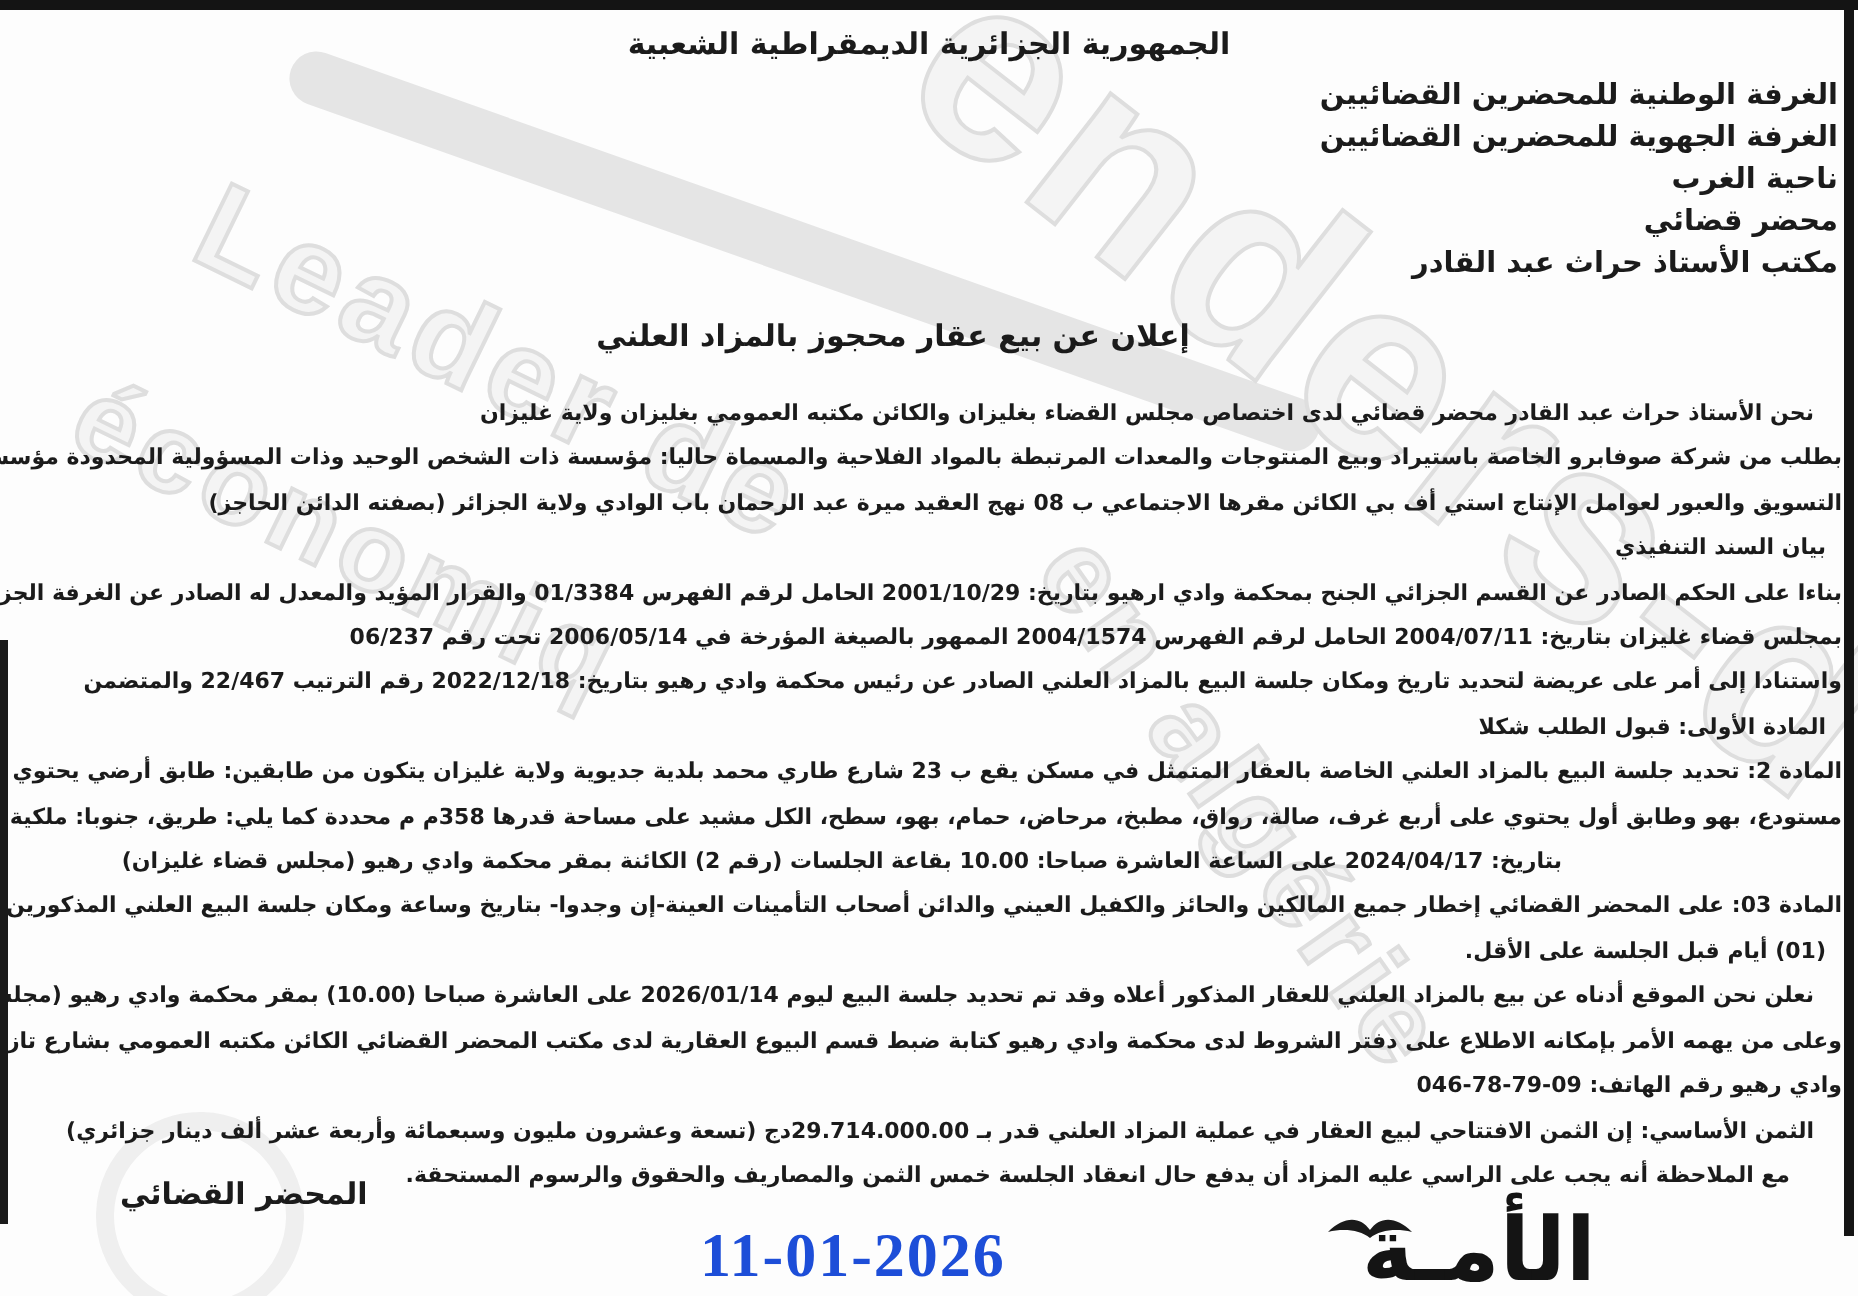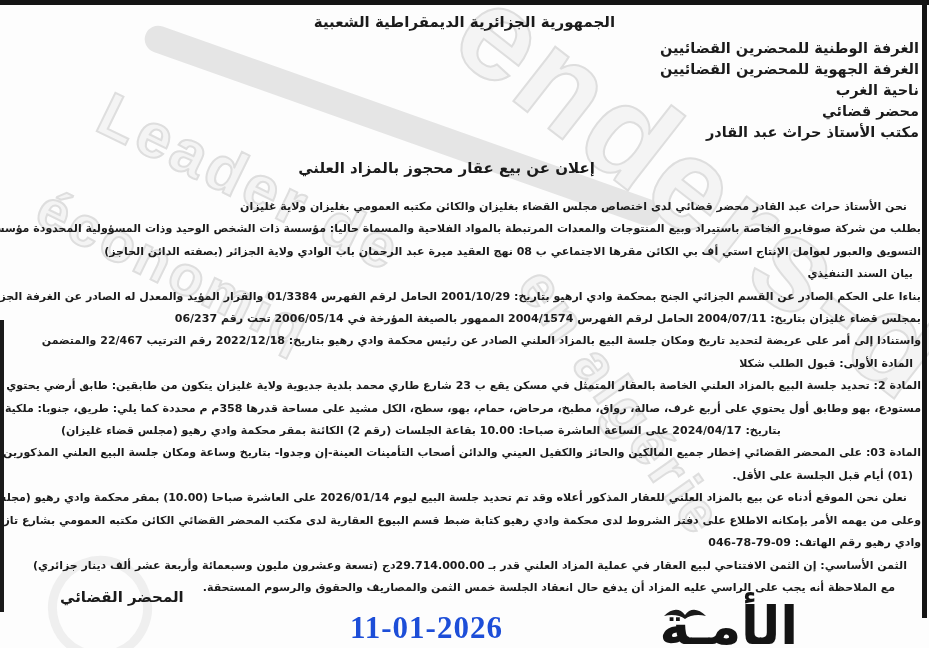--- a/index.html
+++ b/index.html
@@ -41,21 +41,21 @@
   .body-block .bl{white-space:nowrap;}
   .i-xs{padding-right:8px;}
   .i-sm{padding-right:14px;}
   .i-tab{padding-right:140px;}
   .i-md{padding-right:26px;}
   .signature{top:588px;left:60px;font-size:15px;font-weight:bold;direction:rtl;}
   .pub-date{top:610px;left:350px;font-family:"Liberation Serif",serif;font-weight:bold;
     font-size:31px;letter-spacing:1px;direction:ltr;color:#1d4ed8;}
   
   .logo{position:absolute;z-index:4;top:604px;left:598px;width:200px;height:60px;direction:rtl;}
-  .logo-text{font-size:52px;font-weight:900;color:#141414;line-height:44px;text-align:right;
+  .logo-text{font-size:44px;font-weight:900;color:#141414;line-height:44px;text-align:right;
     font-family:"DejaVu Sans",sans-serif;letter-spacing:-2px;}
   .logo-bird{position:absolute;top:2px;left:64px;width:46px;height:18px;}
 </style>
 </head>
 <body>
 
 <div class="page">
 
   <div class="wm-band"></div>
   <div class="wm wm-top">enders-d</div>

